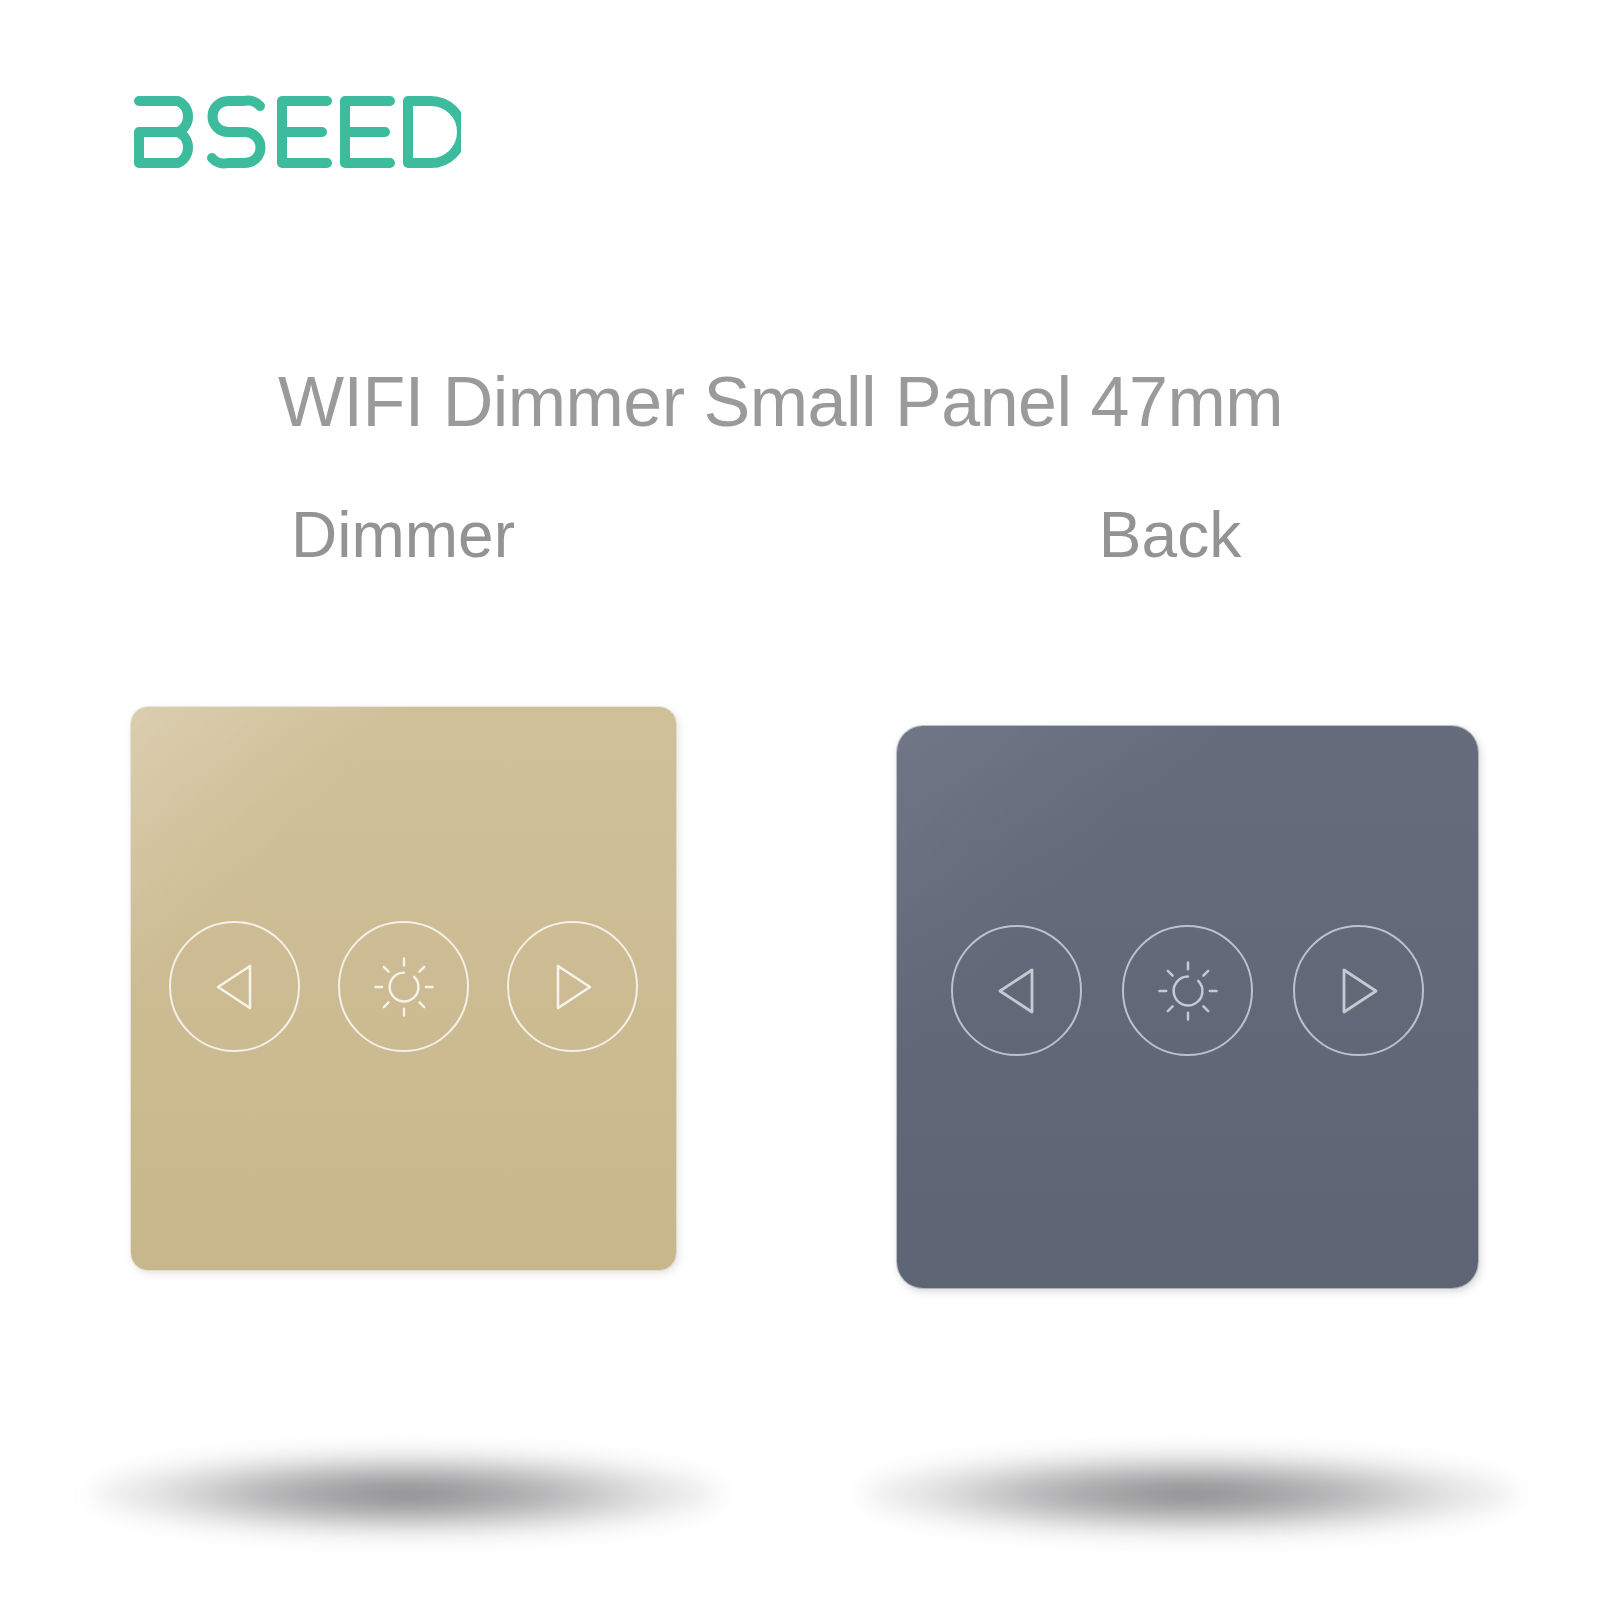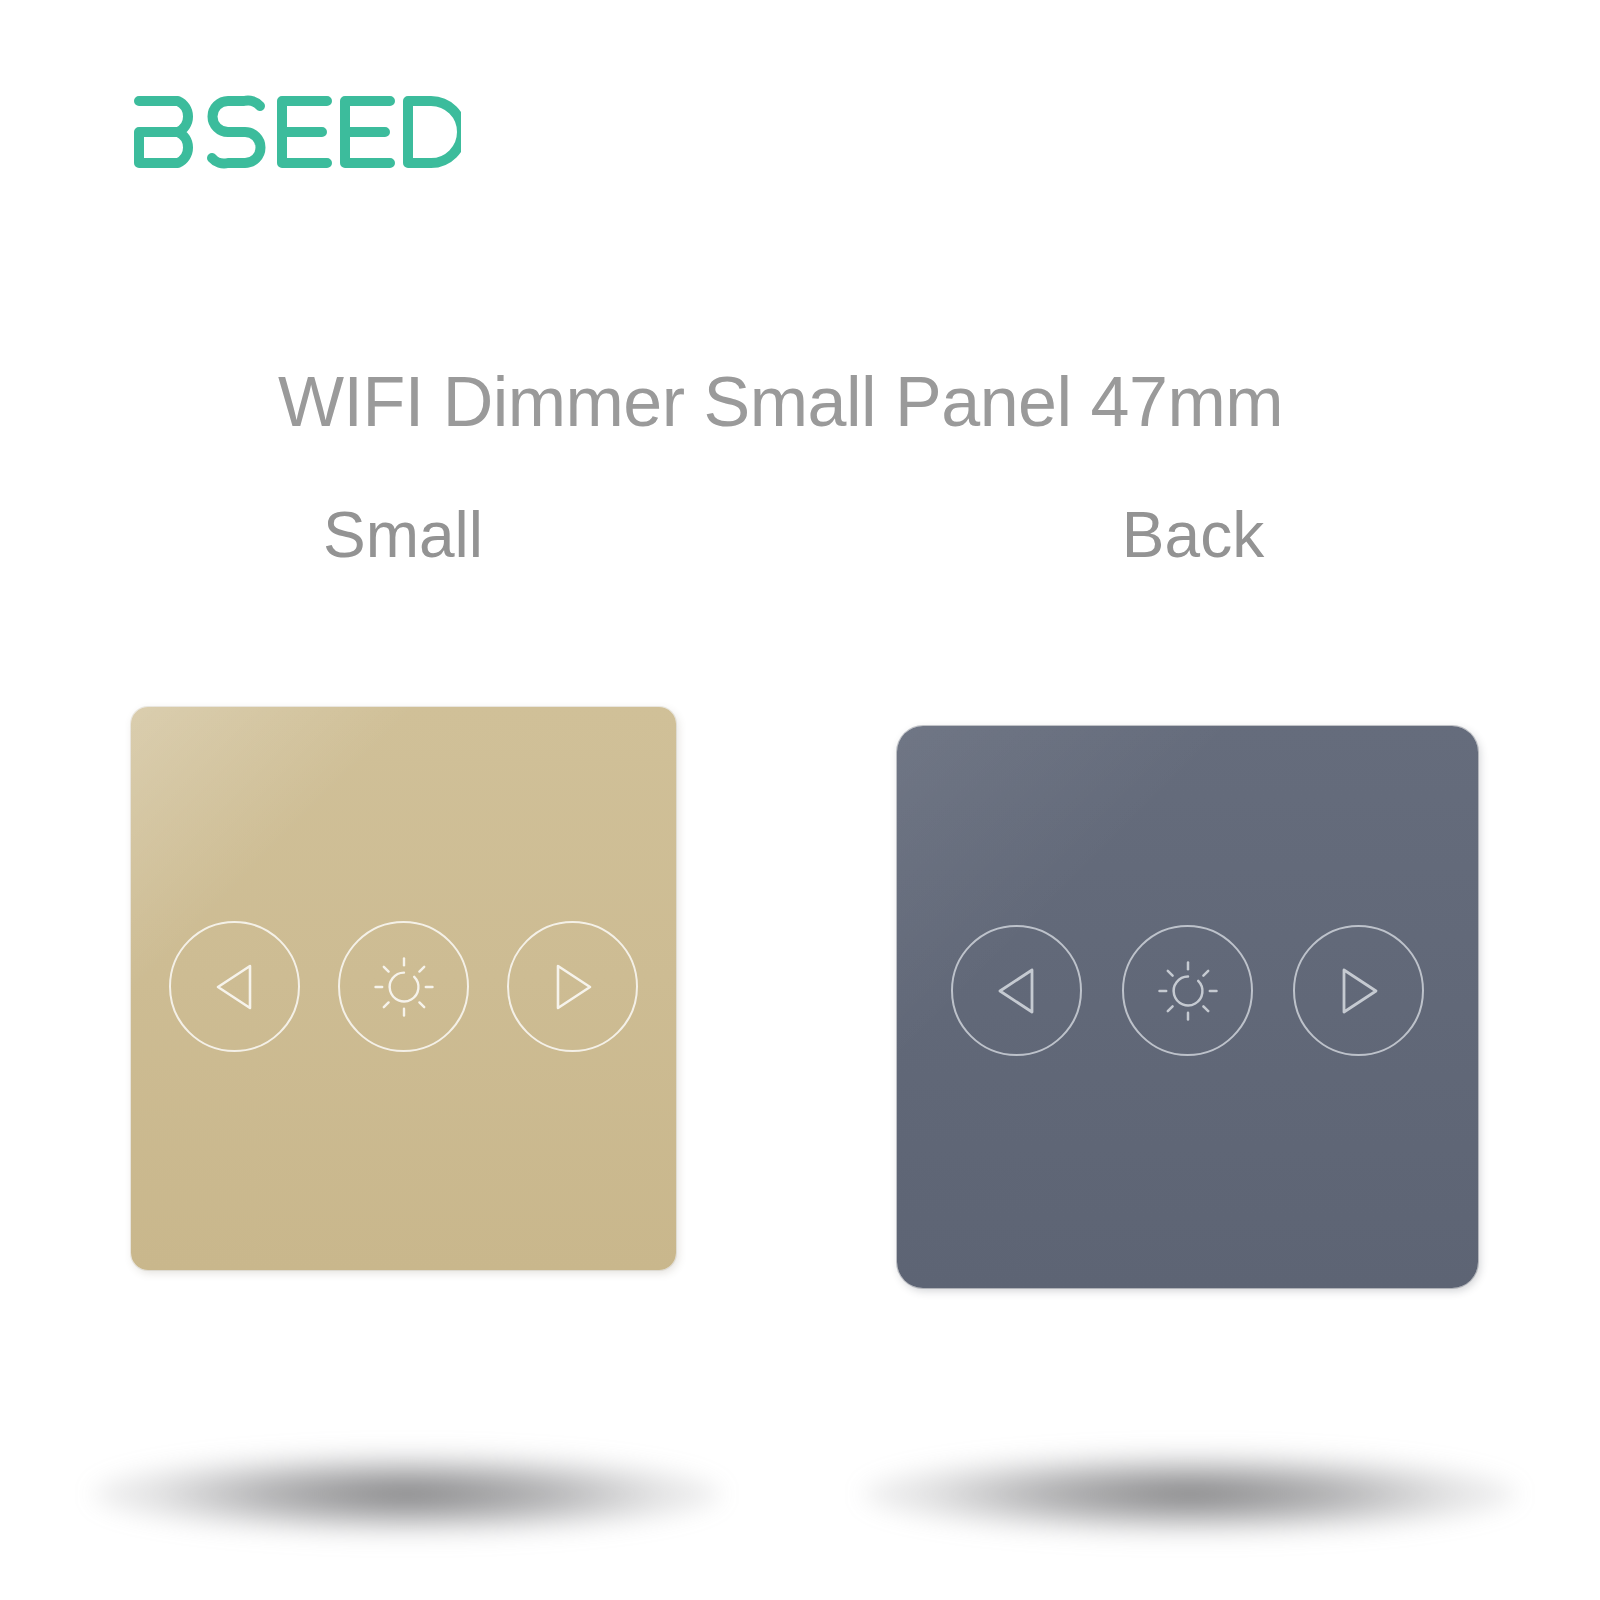--- a/index.html
+++ b/index.html
@@ -46,21 +46,21 @@
     position: absolute;
     top: 500px;
     width: 560px;
     text-align: center;
     font-size: 64px;
     line-height: 1.1;
     font-weight: 400;
     color: #939393;
   }
   .view-label.front { left: 123px; }
-  .view-label.back  { left: 913px; }
+  .view-label.back  { left: 890px; }
 
   
   .panel {
     position: absolute;
     box-sizing: border-box;
   }
   .panel-front {
     left: 131px;
     top: 707px;
     width: 545px;
@@ -151,21 +151,21 @@
 
     <path d="M259 13 H214 V75 H259 M214 44 H254"></path>
 
     <path d="M277 13 H300 A31 31 0 0 1 300 75 H277 V13"></path>
   </svg>
 
 </div>
 
 <h1 class="product-title">WIFI Dimmer Small Panel 47mm</h1>
 
-<div class="view-label front">Small</div>
+<div class="view-label front">Dimmer</div>
 <div class="view-label back">Back</div>
 
 <div class="panel panel-front">
   <div class="touch-row">
 
     <div class="touch-btn">
       <span>
         <svg width="58" height="58" viewBox="0 0 58 58">
           <path d="M44 8 L12 29 L44 50 Z" stroke-width="2.6"></path>
         </svg>

